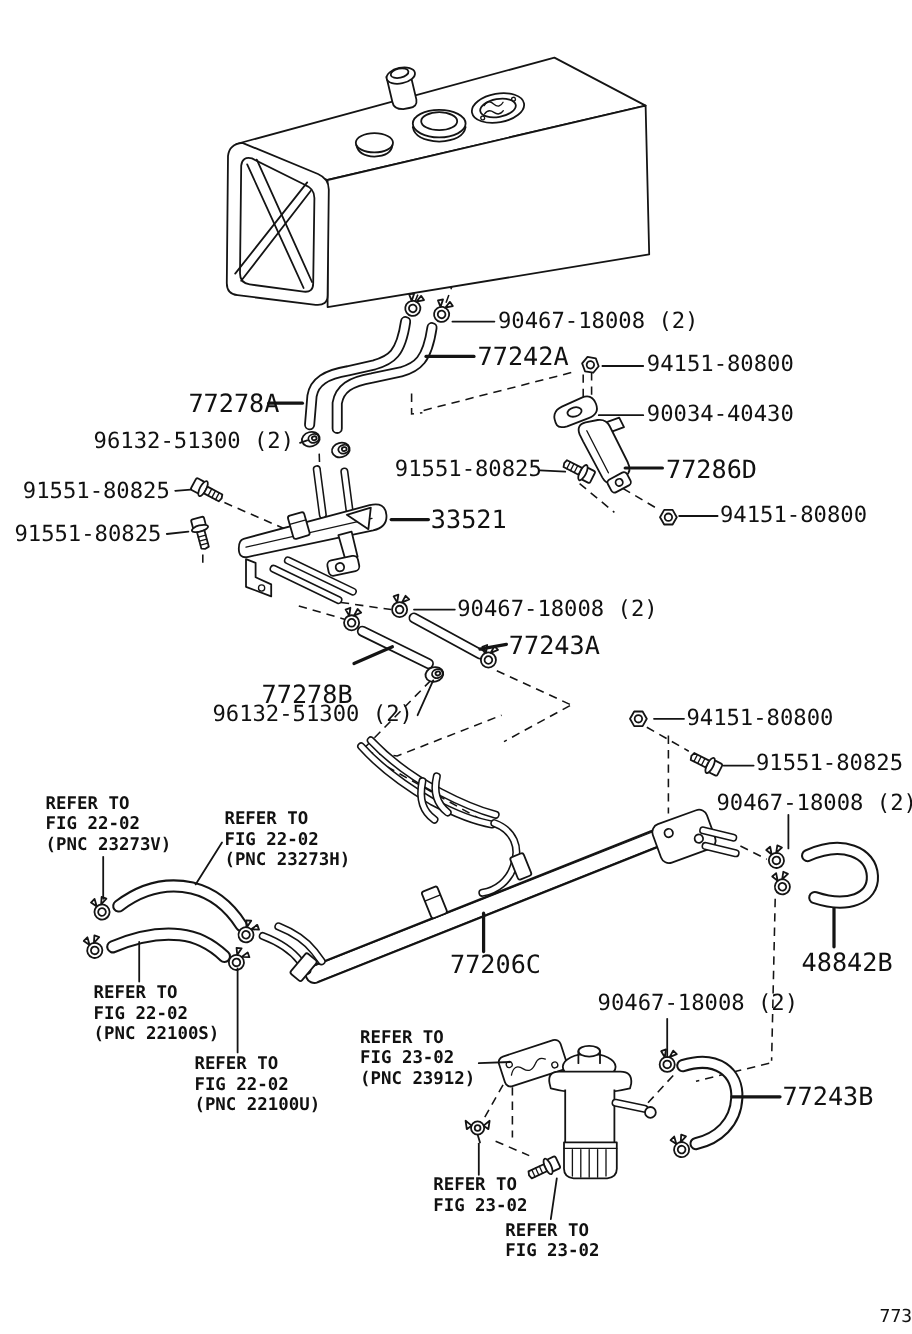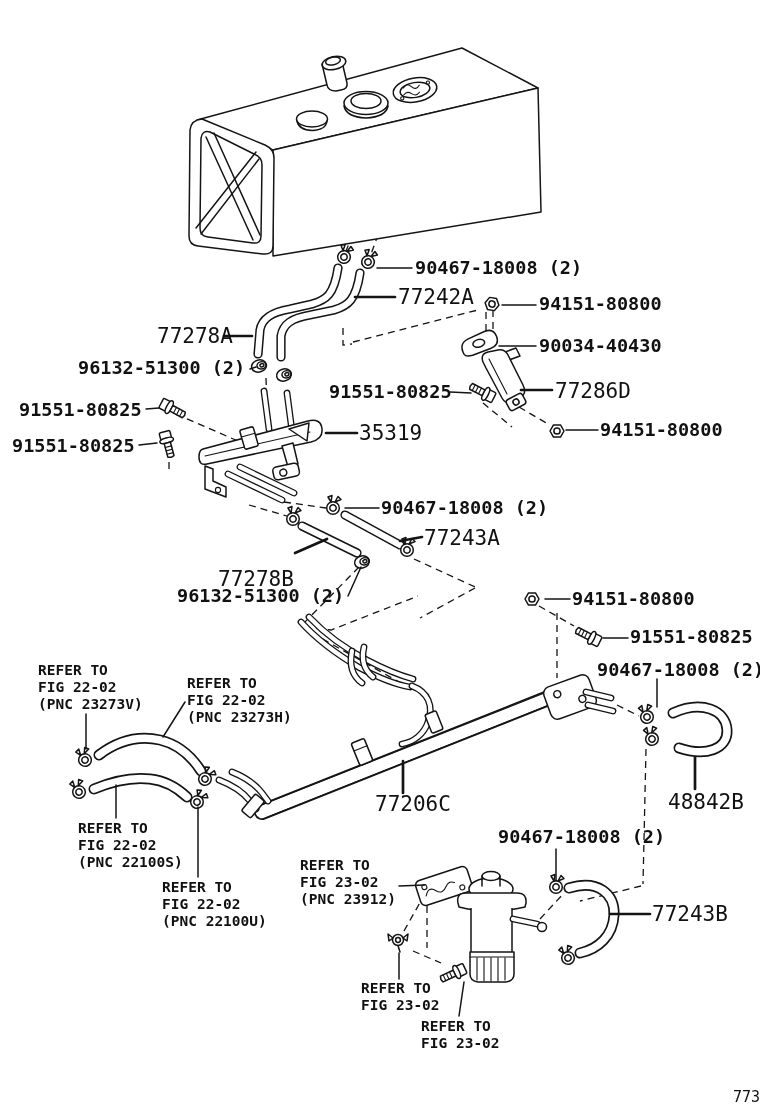--- a/index.html
+++ b/index.html
@@ -1,21 +1,21 @@
 <!DOCTYPE html>
 <html><head>
 <meta charset="utf-8">
 <style>
   html,body{margin:0;padding:0;background:#fff;}
   .stage{position:relative;width:760px;height:1112px;background:#ffffff;overflow:hidden;
          font-family:"DejaVu Sans Mono","Liberation Mono",monospace;color:#111;}
   .stage svg{position:absolute;left:0;top:0;}
   .lbl{position:absolute;white-space:pre;line-height:1.05;}
   .plbl{font-weight:normal;font-size:21px;letter-spacing:0px;}
-  .slbl{font-weight:bold;font-size:18.5px;}
+  .slbl{font-weight:normal;font-size:18.5px;}
   .rlbl{font-weight:bold;font-size:14.5px;line-height:1.18;white-space:pre-line;}
   .fig{font-size:15px;font-weight:normal;margin-left:32px;}
   
   .ln{fill:none;stroke:#141414;stroke-width:1.5;stroke-linejoin:round;stroke-linecap:round;}
   .lnf{fill:#fff;stroke:#141414;stroke-width:1.5;stroke-linejoin:round;}
   .thk{fill:none;stroke:#141414;stroke-width:2.7;stroke-linecap:round;}
   .thin{fill:none;stroke:#141414;stroke-width:1.1;stroke-linecap:round;}
   .dash{fill:none;stroke:#141414;stroke-width:1.3;stroke-dasharray:7 5;}
   .ddot{fill:none;stroke:#141414;stroke-width:1.2;stroke-dasharray:11 4 2.5 4;}
   
@@ -329,21 +329,21 @@
 <div class="lbl slbl" style="left:415px;top:258px">90467-18008 (2)</div>
 <div class="lbl plbl" style="left:398px;top:286px">77242A</div>
 <div class="lbl slbl" style="left:539px;top:294px">94151-80800</div>
 <div class="lbl plbl" style="left:157px;top:325px">77278A</div>
 <div class="lbl slbl" style="left:539px;top:336px">90034-40430</div>
 <div class="lbl slbl" style="left:78px;top:358px">96132-51300 (2)</div>
 <div class="lbl slbl" style="left:329px;top:382px">91551-80825</div>
 <div class="lbl plbl" style="left:555px;top:380px">77286D</div>
 <div class="lbl slbl" style="left:19px;top:400px">91551-80825</div>
 <div class="lbl slbl" style="left:12px;top:436px">91551-80825</div>
-<div class="lbl plbl" style="left:359px;top:422px">35319</div>
+<div class="lbl plbl" style="left:359px;top:422px">33521</div>
 <div class="lbl slbl" style="left:600px;top:420px">94151-80800</div>
 <div class="lbl slbl" style="left:381px;top:498px">90467-18008 (2)</div>
 <div class="lbl plbl" style="left:424px;top:527px">77243A</div>
 <div class="lbl plbl" style="left:218px;top:568px">77278B</div>
 <div class="lbl slbl" style="left:177px;top:586px">96132-51300 (2)</div>
 <div class="lbl slbl" style="left:572px;top:589px">94151-80800</div>
 <div class="lbl slbl" style="left:630px;top:627px">91551-80825</div>
 <div class="lbl slbl" style="left:597px;top:660px">90467-18008 (2)</div>
 <div class="lbl plbl" style="left:375px;top:793px">77206C</div>
 <div class="lbl plbl" style="left:668px;top:791px">48842B</div>

